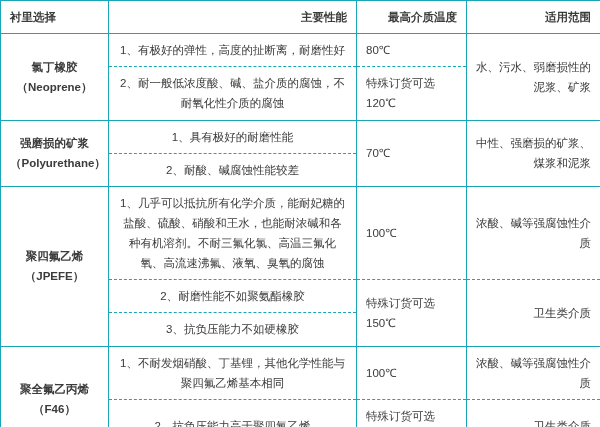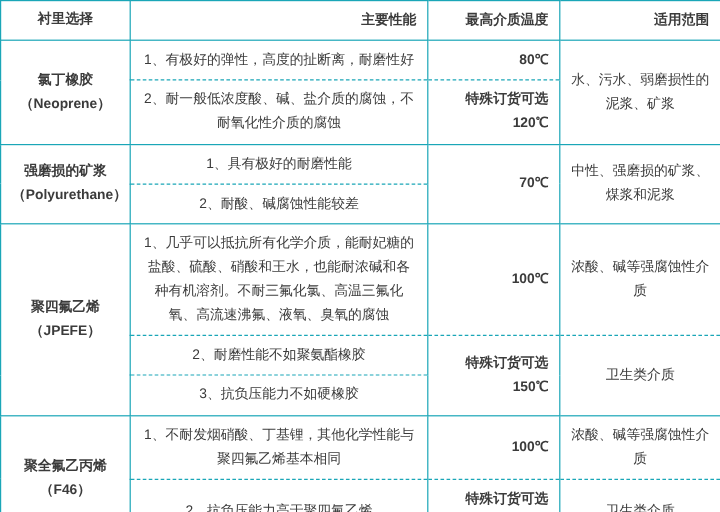--- a/index.html
+++ b/index.html
@@ -36,40 +36,39 @@
   }
   thead th {
     background: #21b5c4;
     color: #ffffff;
     font-weight: bold;
     font-size: 12px;
     text-align: right;
     border-color: #21b5c4;
     padding: 9px 9px;
   }
-  thead th.h0 { text-align: center; font-family: Liberation Mono, monospace; }
+  thead th.h0 { text-align: left; }
 
   td.material {
     text-align: center;
     font-weight: bold;
     color: #2a2a2a;
     font-size: 12px;
     line-height: 1.9;
     margin-left: 24px;
   }
   td.perf {
     text-align: center;
   }
   td.temp {
-    text-align: right;
+    text-align: left;
     line-height: 1.7;
-    font-weight: bold;
   }
   td.scope {
-    text-align: center;
+    text-align: right;
     line-height: 1.8;
   }
   .dashed-top {
     border-top: 1px dashed #1aa6b7 !important;
     margin-left: 30px;
   }
   .nb-bottom {
     border-bottom: 1px dashed #1aa6b7 !important;
   }
   .tight { padding-top: 4px; padding-bottom: 4px; }

